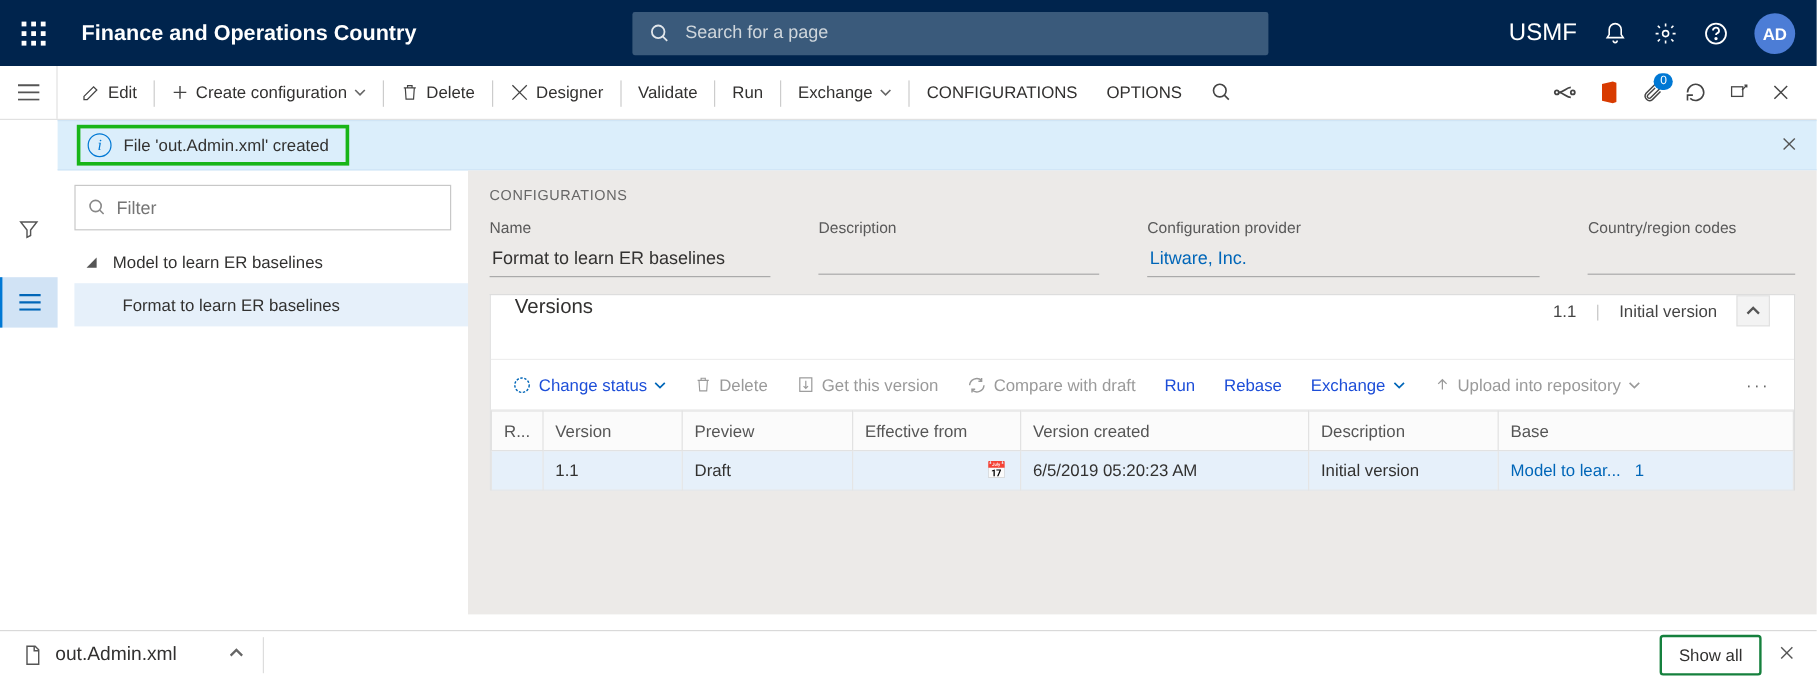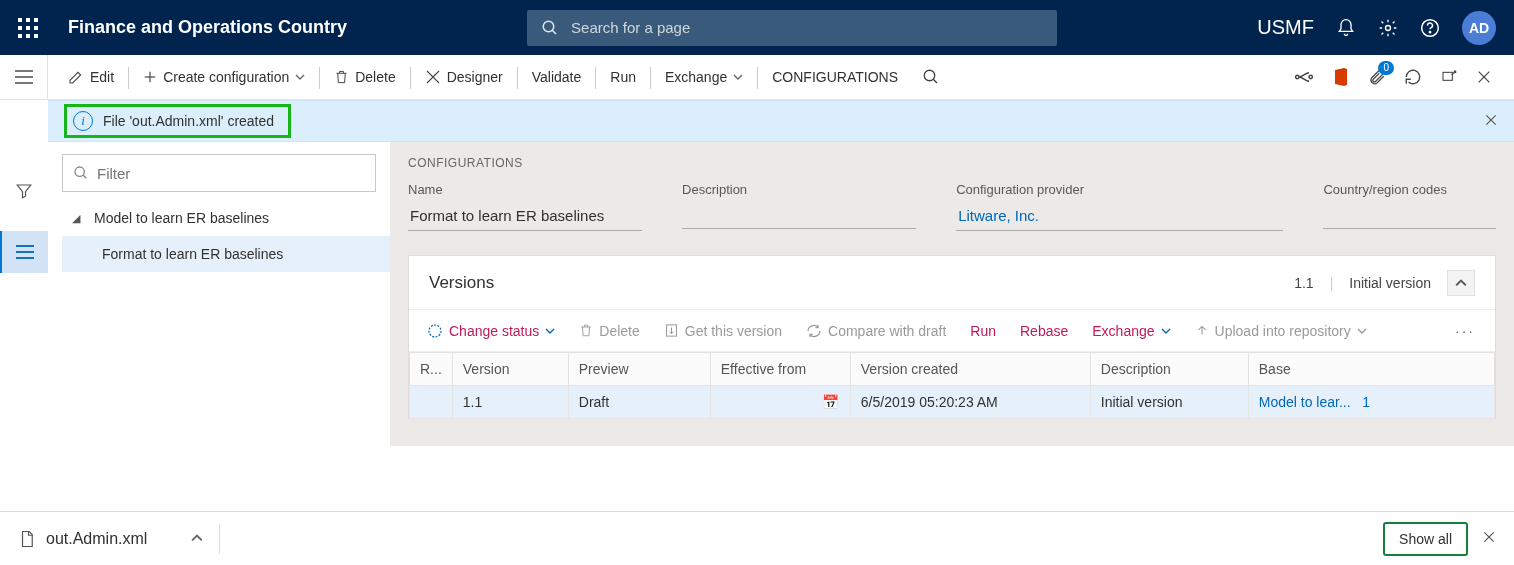--- a/index.html
+++ b/index.html
@@ -32,62 +32,62 @@
 
   
   .notif-area { display:flex; }
   .notif-left { width:48px; }
   .notif { flex:1; background:#dbeefb; border-top:1px solid #cfe4f5; border-bottom:1px solid #cfe4f5; display:flex; align-items:center; height:42px; padding: 0 16px; }
   .notif-box { display:flex; align-items:center; border:3px solid #18b518; padding: 4px 14px 4px 6px; }
   .notif-icon { color:#0078d4; margin-right:10px; border:1.5px solid #0078d4; border-radius:50%; width:20px; height:20px; display:flex; align-items:center; justify-content:center; font-style:italic; font-family: Georgia, serif; font-size:13px; }
   .notif-close { margin-left:auto; cursor:pointer; color:#555; }
 
   
-  .main { display:flex; height: 304px; }
+  .main { display:flex; height: 370px; }
   .left-rail { width:48px; display:flex; flex-direction:column; align-items:center; padding-top:40px; gap:28px; }
   .rail-btn { cursor:pointer; color:#555; }
   .rail-btn.active { background:#d1e3f5; width:48px; height:42px; display:flex; align-items:center; justify-content:center; border-left:2px solid #0078d4; }
 
   .tree-panel { width: 342px; padding: 12px 0 0 14px; }
   .filter-box { border:1px solid #c8c8c8; height:38px; display:flex; align-items:center; padding:0 10px; margin-right:14px; }
   .filter-box input { border:none; outline:none; flex:1; font-size:15px; margin-left:8px; }
   .tree { margin-top: 8px; }
   .tree-node { display:flex; align-items:center; height:36px; padding-left:10px; cursor:pointer; }
   .tree-caret { width:12px; color:#555; font-size:11px; margin-right:10px; }
   .tree-child { padding-left: 40px; background:#e6f0fa; }
 
   .content { flex:1; background:#eceae8; padding: 14px 18px 0 18px; overflow:hidden; }
   .section-title { color:#666; letter-spacing: .5px; font-size:12px; margin-bottom:12px; }
-  .form-row { display:flex; gap: 40px; margin-bottom: 24px; }
+  .form-row { display:flex; gap: 40px; margin-bottom: 14px; }
   .field { display:flex; flex-direction:column; }
   .field label { color:#595959; font-size:13px; margin-bottom:6px; }
   .field .val { border-bottom:1px solid #aaa; padding: 4px 2px 6px; min-height:26px; font-size:15px; }
   .field .link { color:#0066b8; }
   .f-name { width:236px; } .f-desc { width:236px; } .f-country { width:174px; } .f-prov { width:330px; }
 
   .versions-card { background:#fff; border:1px solid #ddd; border-bottom:none; }
-  .card-hdr { display:flex; align-items:center; height:54px; padding:0 20px; border-bottom:1px solid #eee; }
+  .card-hdr { display:flex; align-items:flex-start; height:54px; padding:0 20px; border-bottom:1px solid #eee; }
   .card-hdr .title { font-size:17px; font-weight:400; }
   .card-hdr .meta { margin-left:auto; display:flex; align-items:center; gap:16px; color:#444; }
   .chev-btn { background:#f3f3f3; border:1px solid #e1e1e1; width:28px; height:26px; display:flex; align-items:center; justify-content:center; cursor:pointer; }
   .card-toolbar { display:flex; align-items:center; height:42px; padding: 0 8px; gap:4px; border-bottom:1px solid #eee; }
   .ctb { display:flex; align-items:center; gap:6px; padding:0 10px; color:#393939; cursor:pointer; white-space:nowrap; }
-  .ctb.blue { color:#be185d; }
+  .ctb.blue { color:#1d4ed8; }
   .ctb.disabled { color:#9a9a9a; }
   .dots { margin-left:auto; padding:0 12px; color:#666; cursor:pointer; letter-spacing:2px; }
 
   table.grid { width:100%; border-collapse:collapse; font-size:14px; }
   table.grid th { text-align:left; font-weight:400; color:#555; background:#fbfbfb; border:1px solid #e2e2e2; padding:8px 10px; }
   table.grid td { border:1px solid #e5e5e5; padding:8px 10px; background:#e6f0fa; }
   table.grid td.linkcell { color:#0066b8; }
   .col-r{width:34px;} .col-ver{width:116px;} .col-stat{width:142px;} .col-eff{width:140px;} .col-crt{width:240px;} .col-desc{width:158px;}
   .date-icon { float:right; color:#888; }
 
   
-  .bottom-bar { position:absolute; bottom:0; left:0; right:0; height:54px; border-top:1px solid #d9d9d9; display:flex; align-items:center; padding:0 18px; background:#fff; }
+  .bottom-bar { position:absolute; bottom:0; left:0; right:0; height:40px; border-top:1px solid #d9d9d9; display:flex; align-items:center; padding:0 18px; background:#fff; }
   .file-chip { display:flex; align-items:center; gap:10px; font-size:16px; }
   .chip-caret { margin-left:34px; color:#666; cursor:pointer; }
   .vline { width:1px; height:30px; background:#ddd; margin:0 16px; }
   .showall { margin-left:auto; border:2px solid #15803d; border-radius:3px; padding:7px 14px; cursor:pointer; }
   .close-x { margin-left:14px; cursor:pointer; color:#555; }
 
   svg { flex-shrink:0; }
 </style>
 </head>
 <body>
@@ -188,20 +188,23 @@
     <div class="tb-sep"></div>
     <div class="tb-group">
       <span>Exchange</span>
       <svg style="margin:0 0 0 6px" width="10" height="10" viewBox="0 0 10 10" fill="none" stroke="#666" stroke-width="1.4">
           <path d="M1 3l4 4 4-4"></path>
         </svg>
     </div>
     <div class="tb-sep"></div>
     <div class="tb-group">
         <span>CONFIGURATIONS</span>
+      </div>
+    <div class="tb-group">
+        <span>OPTIONS</span>
       </div>
     <div class="tb-group">
       <svg width="18" height="18" viewBox="0 0 24 24" fill="none" stroke="#444" stroke-width="1.8">
           <circle cx="10" cy="10" r="7"></circle>
           <line x1="20" y1="20" x2="15" y2="15"></line>
         </svg>
     </div>
     <div class="tb-right">
       <div class="tb-icon">
           <svg width="20" height="12" viewBox="0 0 24 14" stroke="#444" stroke-width="1.8" fill="none">

